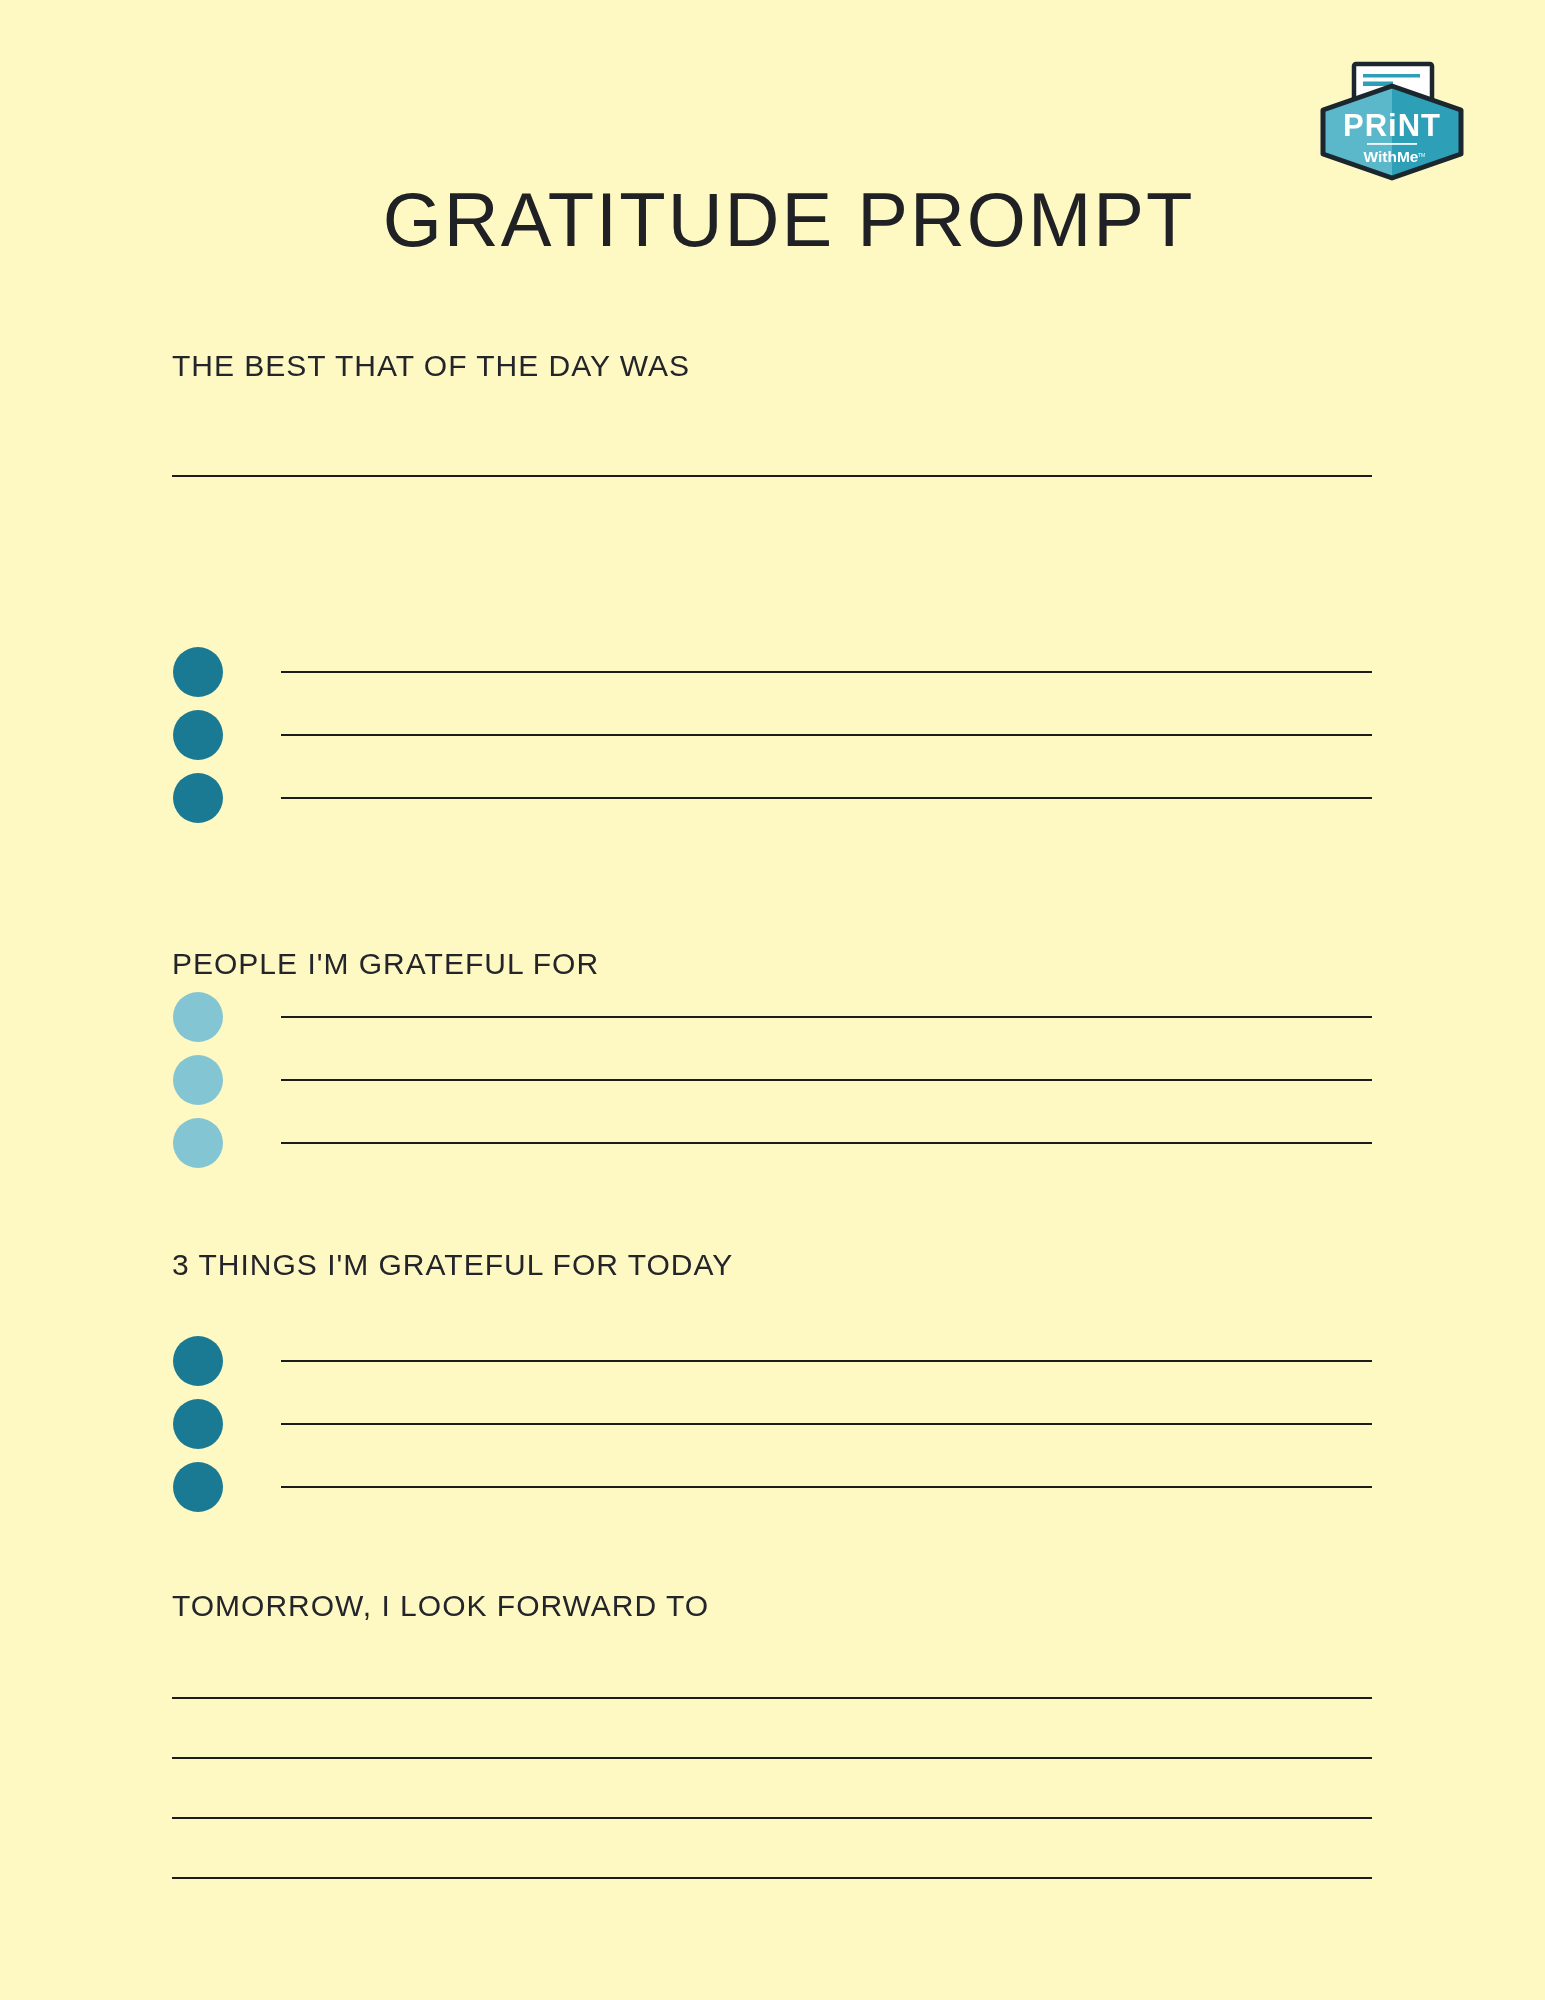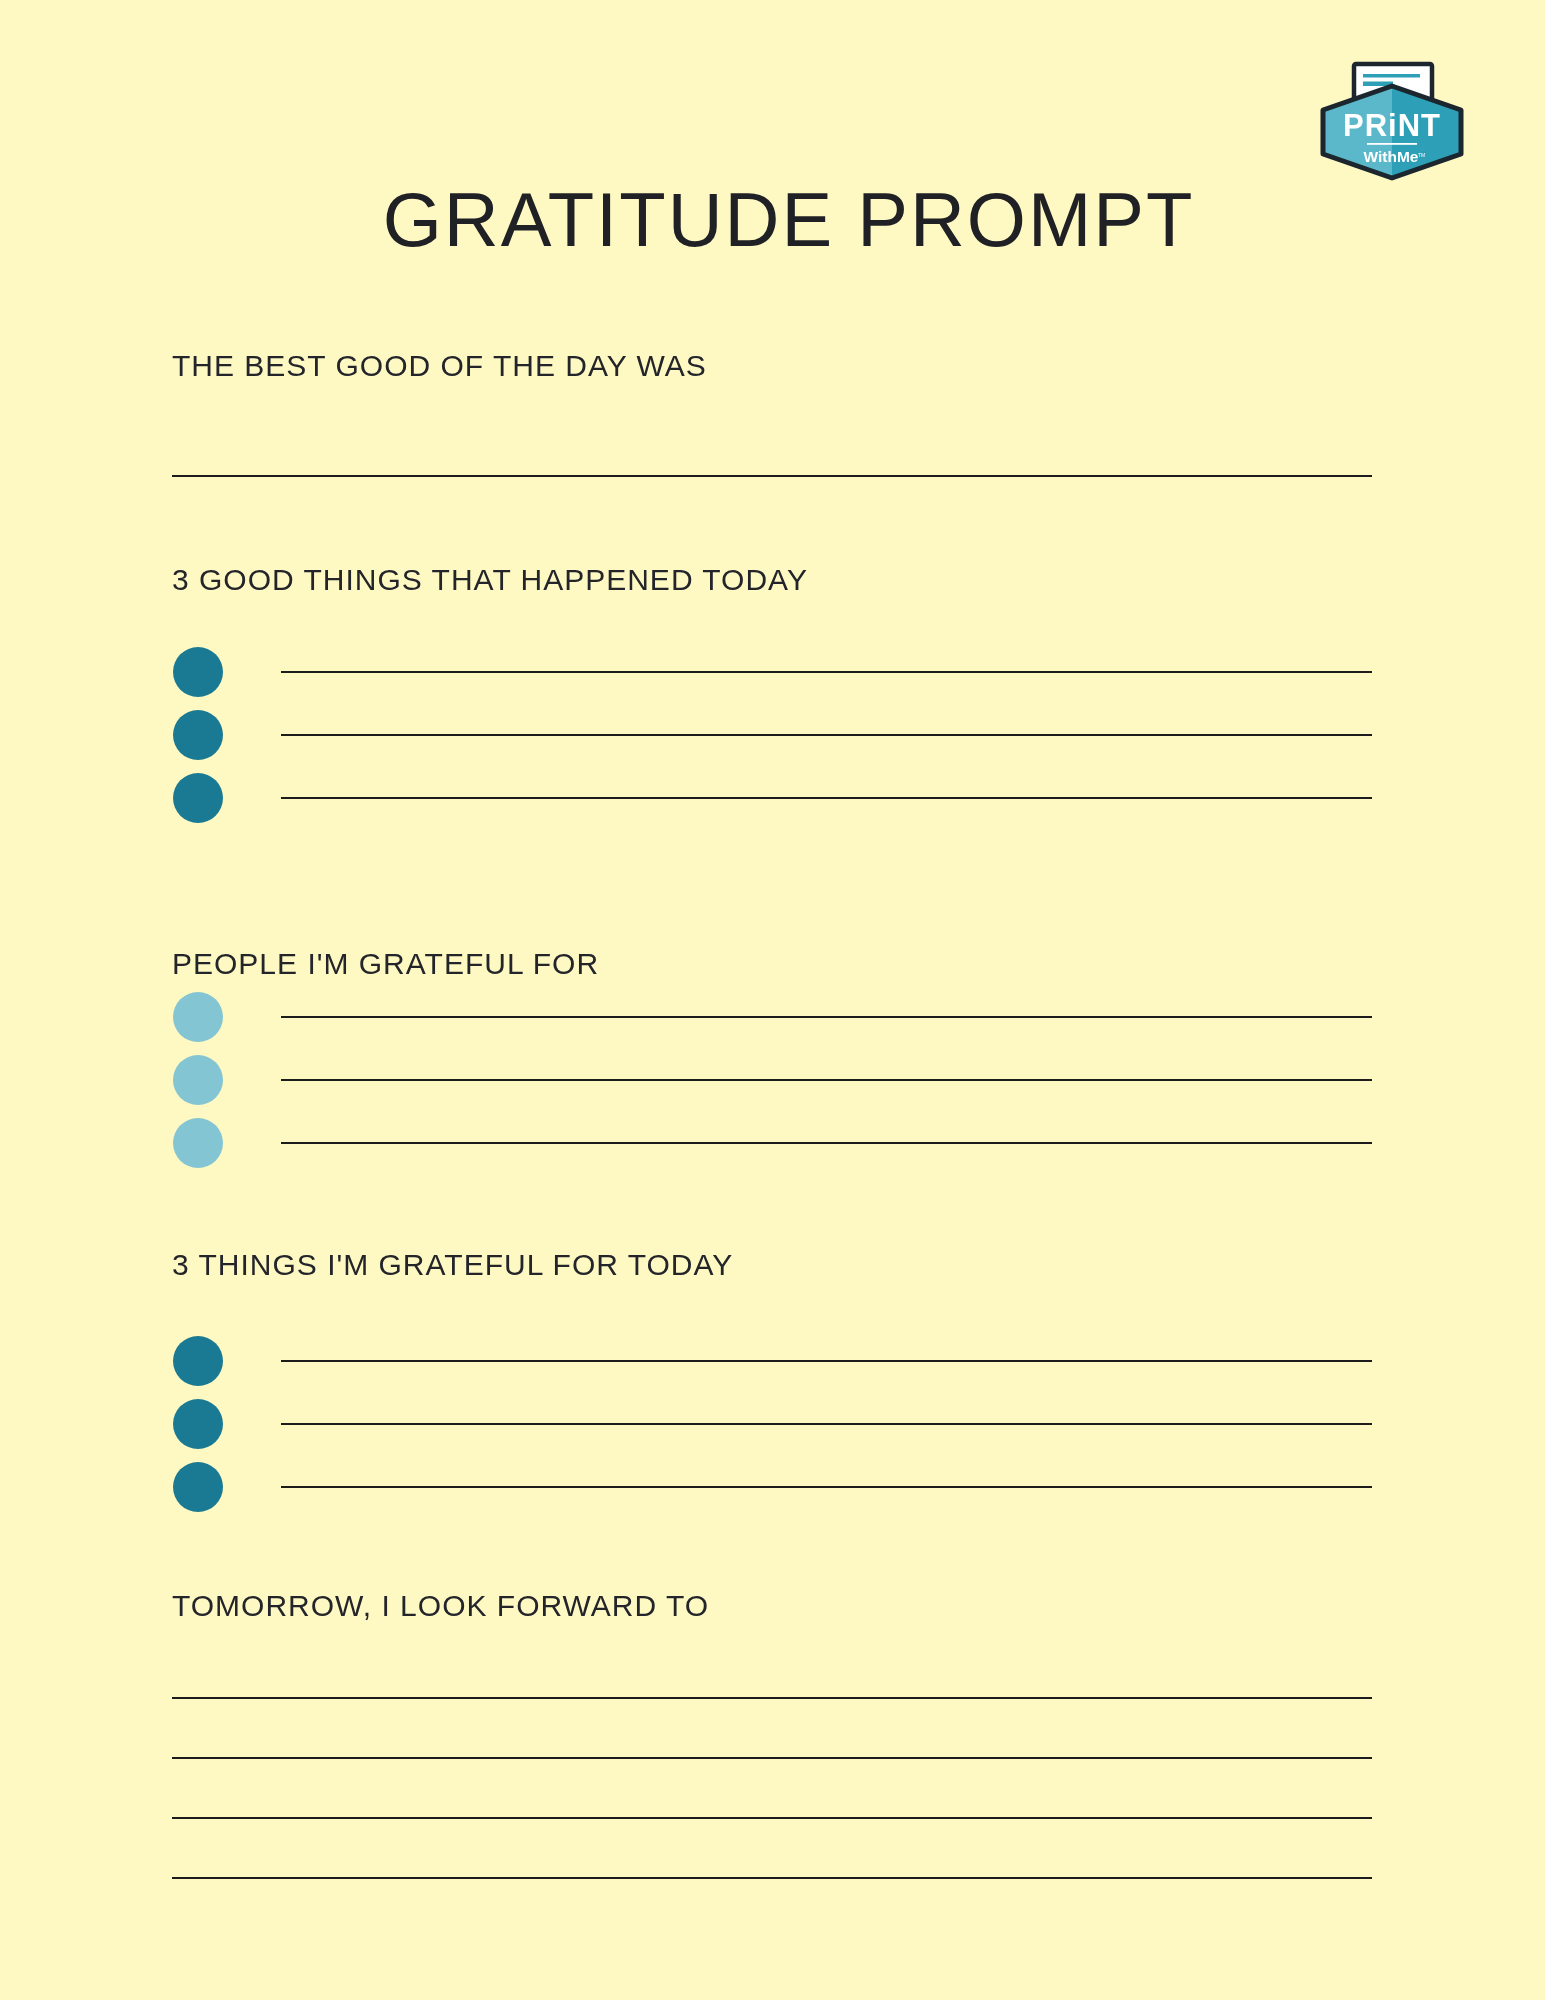--- a/index.html
+++ b/index.html
@@ -83,24 +83,23 @@
 
       <text x="72" y="86" text-anchor="middle" font-family="Liberation Sans, sans-serif" font-size="31" font-weight="bold" letter-spacing="1" fill="#ffffff">PRiNT</text>
       <rect x="47" y="93" width="50" height="1.8" fill="#ffffff"></rect>
       <text x="71" y="112" text-anchor="middle" font-family="Liberation Sans, sans-serif" font-size="15.5" font-weight="600" fill="#ffffff">WithMe</text>
       <text x="98" y="107" font-family="Liberation Sans, sans-serif" font-size="5" fill="#ffffff">TM</text>
     </svg>
   </div>
 
   <h1 class="title">GRATITUDE PROMPT</h1>
 
-  <h2 class="heading h-s1">THE BEST GOOD OF THE DAY WAS</h2>
+  <h2 class="heading h-s1">THE BEST THAT OF THE DAY WAS</h2>
   <div class="wline full" style="top:475px"></div>
 
-  <h2 class="heading h-s2">3 GOOD THINGS THAT HAPPENED TODAY</h2>
   <span class="bullet" style="top: 647px; background-color: rgb(26, 122, 147);"></span>
   <div class="wline indent" style="top:671px"></div>
   <span class="bullet" style="top: 710px; background-color: rgb(26, 122, 147);"></span>
   <div class="wline indent" style="top:734px"></div>
   <span class="bullet" style="top: 773px; background-color: rgb(26, 122, 147);"></span>
   <div class="wline indent" style="top:797px"></div>
 
   <h2 class="heading h-s3">PEOPLE I'M GRATEFUL FOR</h2>
   <span class="bullet" style="top: 992px; background-color: rgb(132, 197, 212);"></span>
   <div class="wline indent" style="top:1016px"></div>

